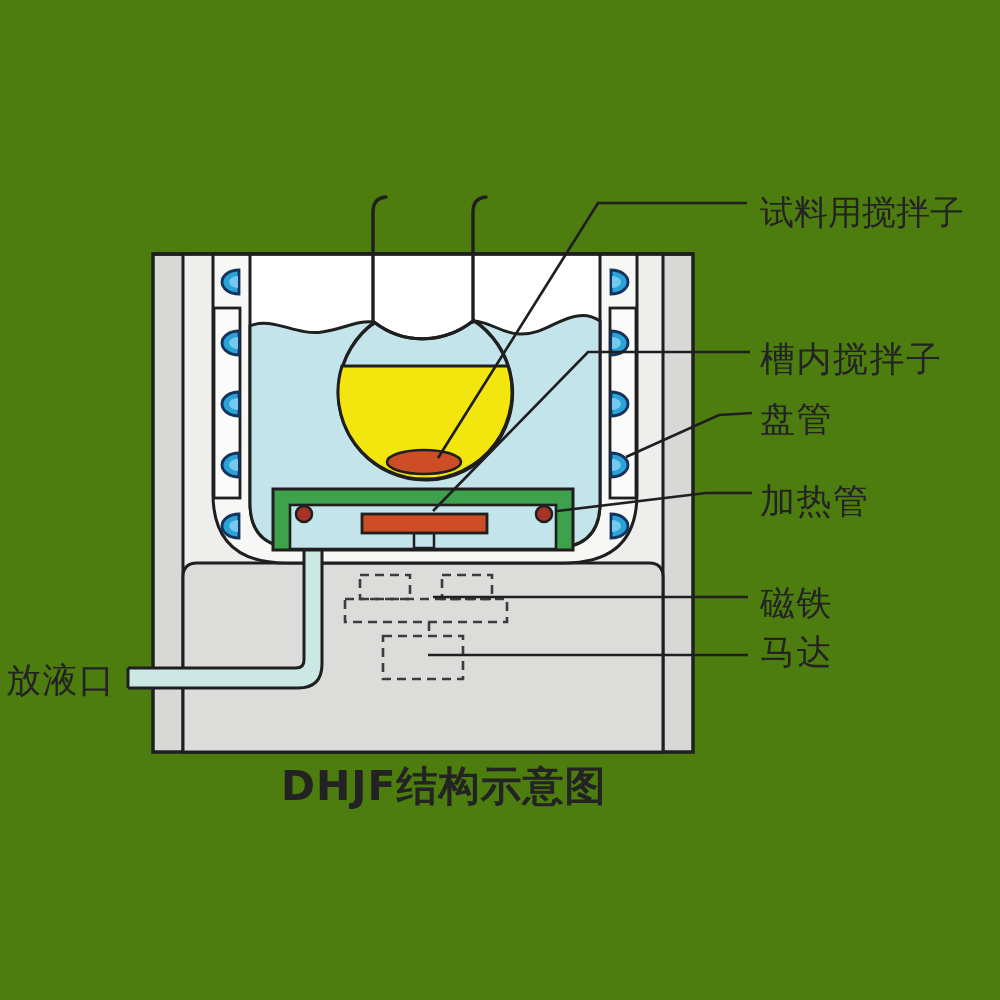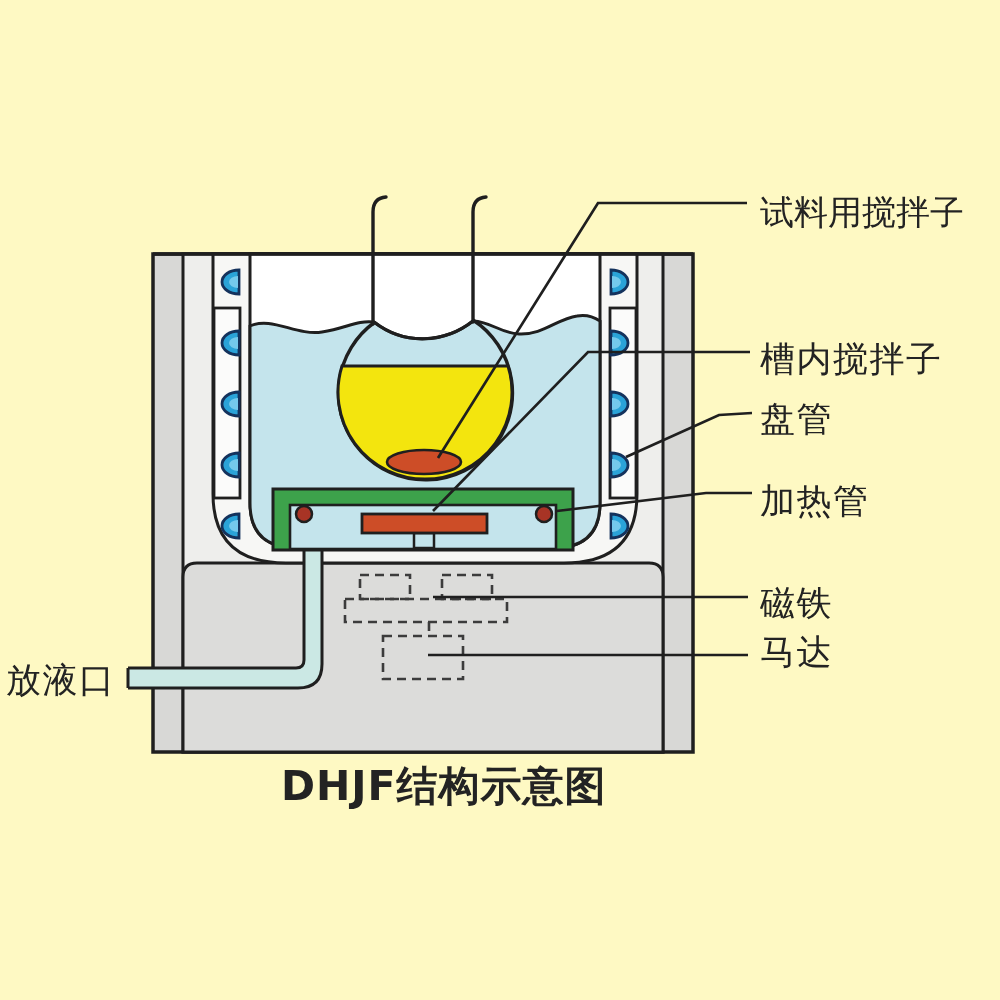--- a/index.html
+++ b/index.html
@@ -1,16 +1,16 @@
 <!DOCTYPE html>
 <html><head>
 <meta charset="utf-8">
 <style>
   html,body{margin:0;padding:0;background:#ffffff;}
-  .stage{width:1000px;height:1000px;position:relative;background:#fef9c3;overflow:hidden;}
+  .stage{width:1000px;height:1000px;position:relative;background:#4d7c0f;overflow:hidden;}
   svg{display:block;}
   text{font-family:"DejaVu Sans","Liberation Sans",sans-serif;fill:#232323;}
   .lbl{font-size:35px;letter-spacing:1.5px;}
   .lbl-long{font-size:34px;letter-spacing:0px;}
   .title{font-size:41px;font-weight:600;letter-spacing:1px;}
 </style>
 </head>
 <body>
 
 <div class="stage">

